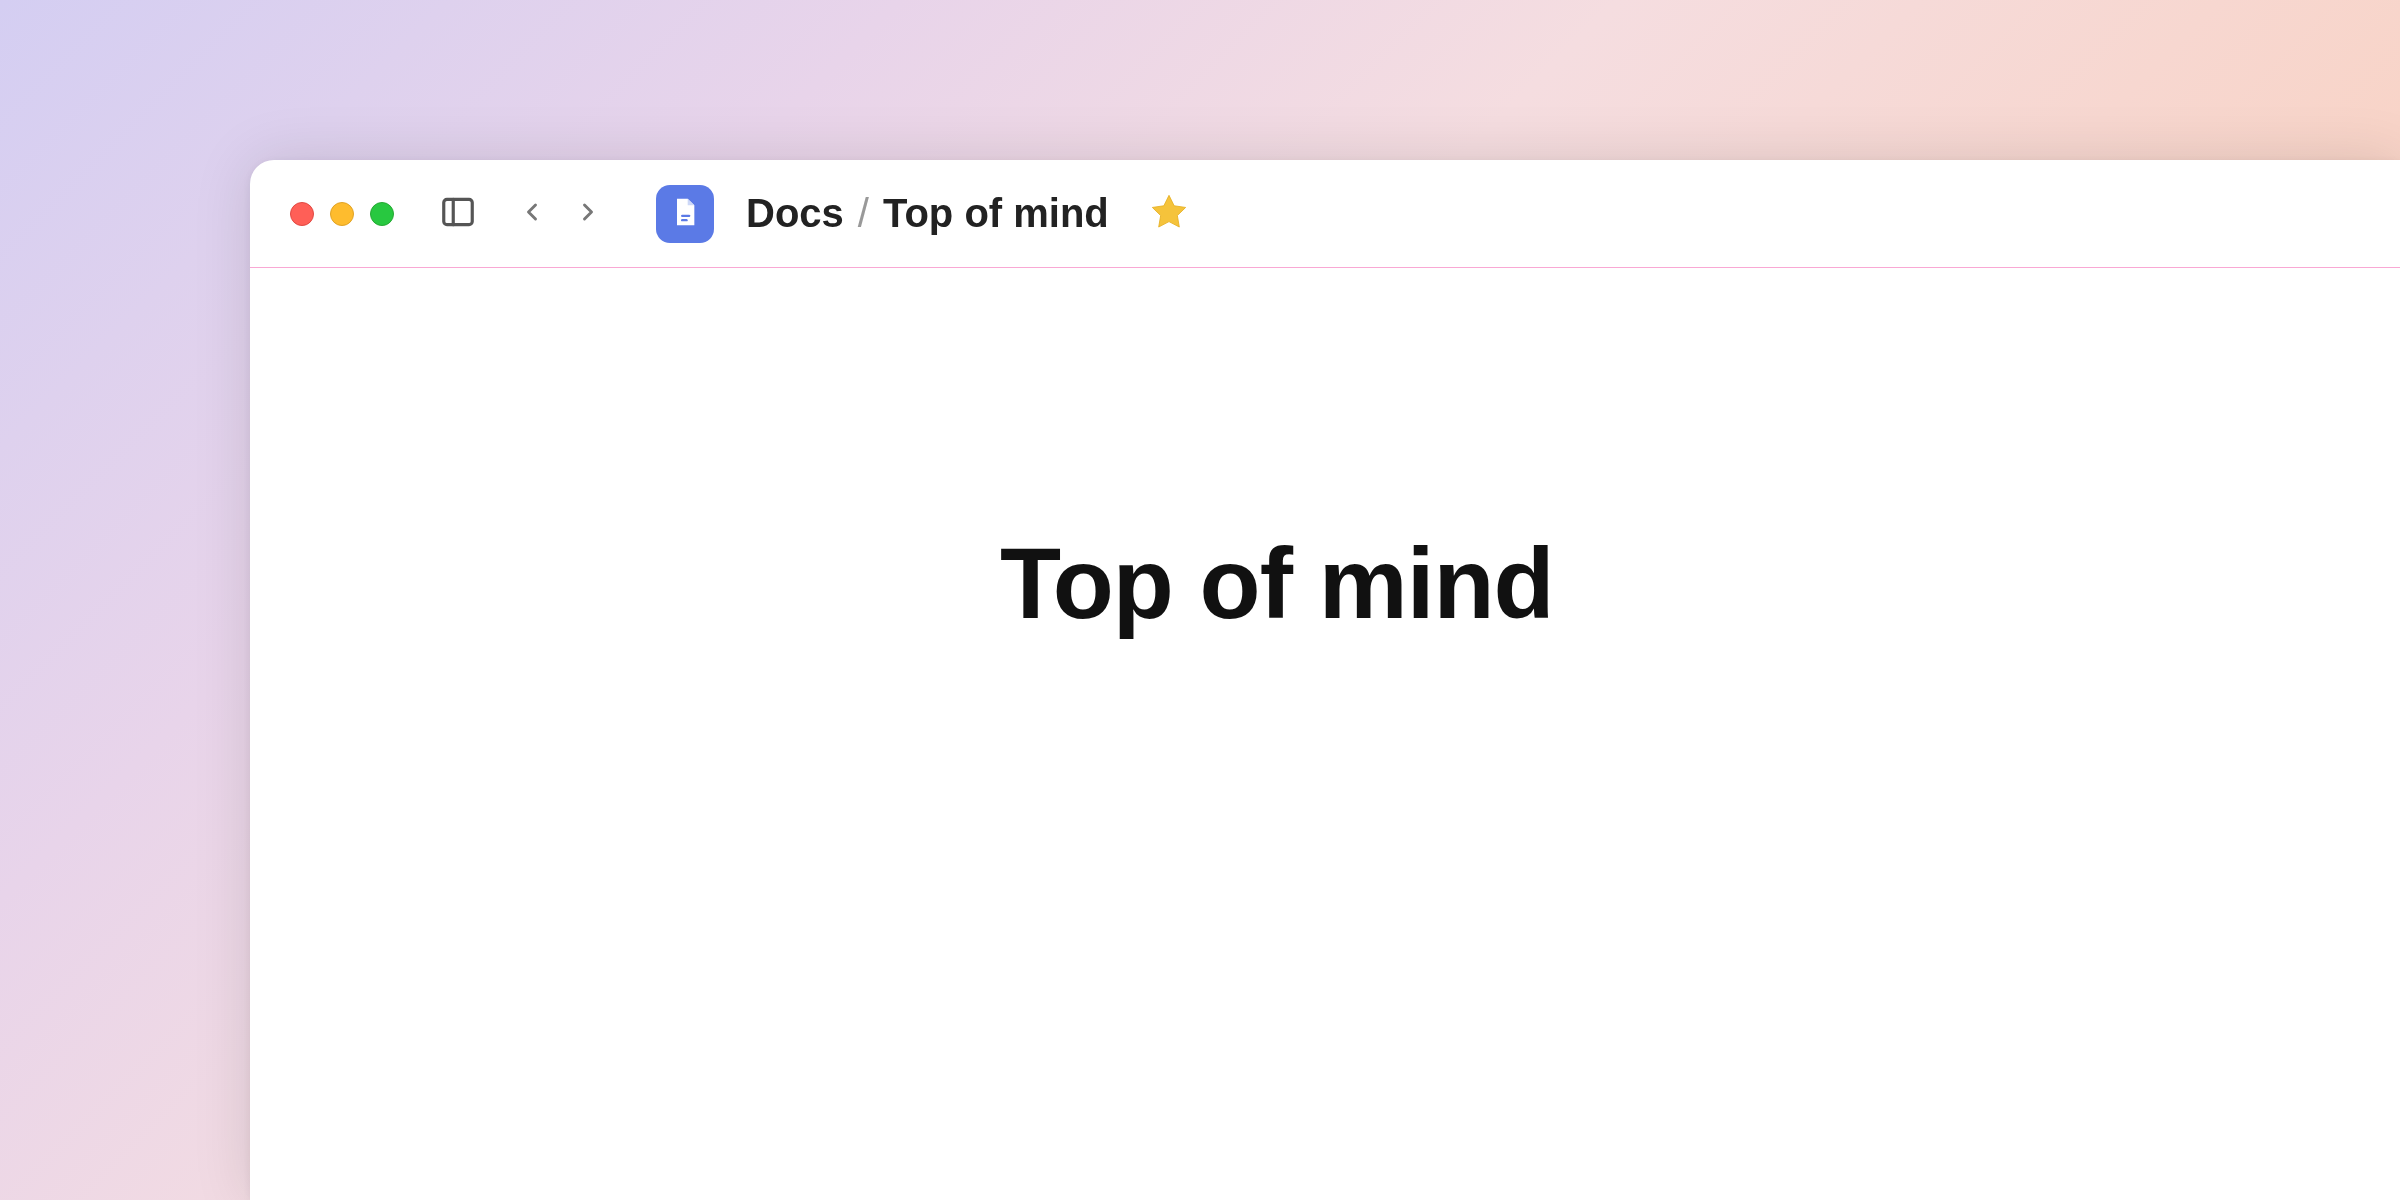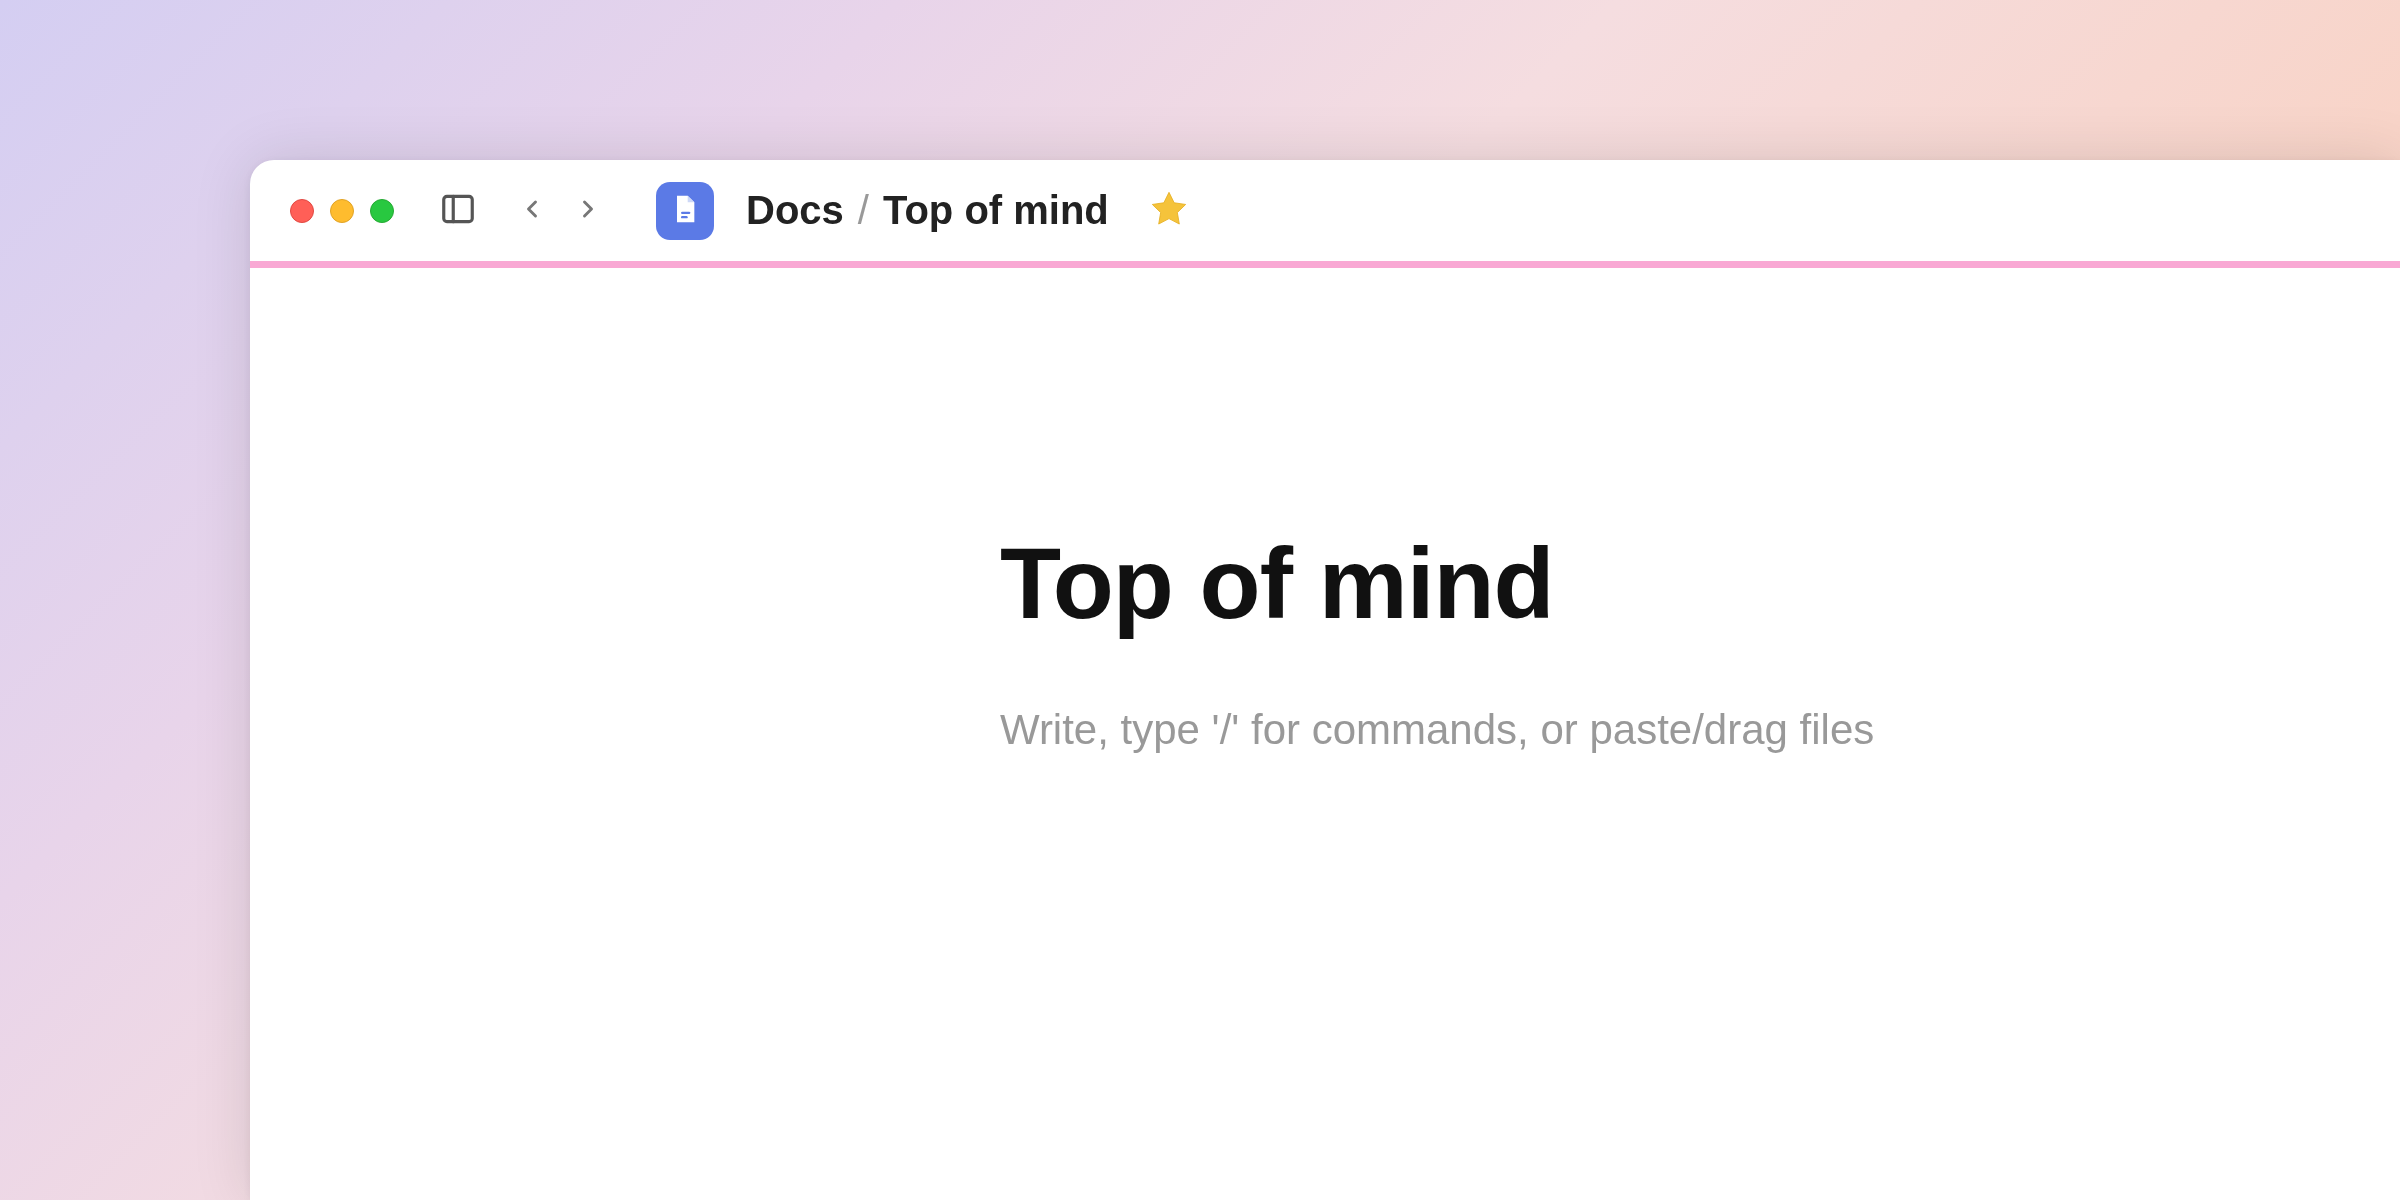--- a/index.html
+++ b/index.html
@@ -31,21 +31,21 @@
       background: #ffffff;
       border-top-left-radius: 24px;
       box-shadow: 0 0 60px rgba(0, 0, 0, 0.12), 0 2px 8px rgba(0, 0, 0, 0.06);
     }
     
     .titlebar {
       display: flex;
       align-items: center;
       height: 108px;
       padding: 0 40px;
-      border-bottom: 7px solid #f9a8d4;
+      border-bottom: 1px solid #f9a8d4;
       gap: 18px;
     }
     
     .traffic-lights {
       display: flex;
       gap: 16px;
       align-items: center;
       margin-right: 24px;
     }
     
@@ -216,16 +216,15 @@
         <svg width="40" height="40" viewBox="0 0 24 24" fill="#f5c33b" stroke="#e6ae1f" stroke-width="0.5">
           <polygon points="12 2 15.09 8.26 22 9.27 17 14.14 18.18 21.02 12 17.77 5.82 21.02 7 14.14 2 9.27 8.91 8.26 12 2"></polygon>
         </svg>
       </span>
     </div>
 
   </div>
 
   <div class="content">
     <h1 class="doc-title">Top of mind</h1>
-    <div class="doc-placeholder">Write, type '/' for commands, or paste/drag files</div>
   </div>
 
 </div>
 
 </body></html>

